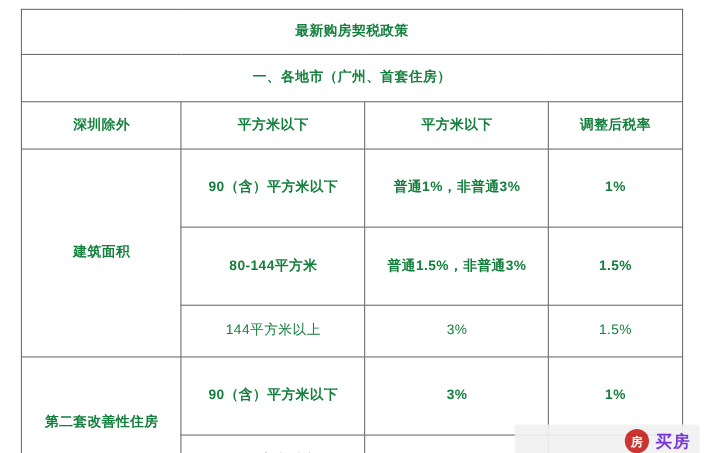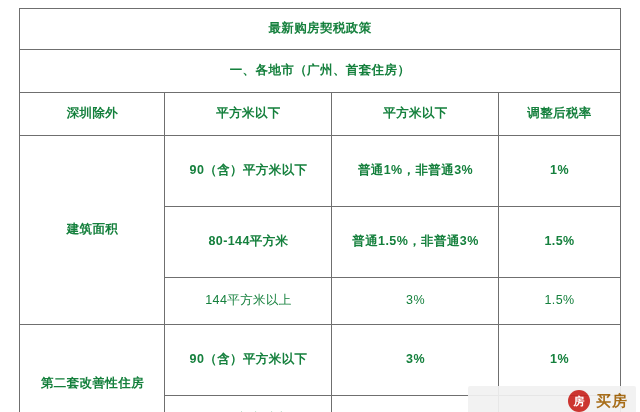--- a/index.html
+++ b/index.html
@@ -99,21 +99,21 @@
     color: #ffffff;
     font-size: 11px;
     display: flex;
     align-items: center;
     justify-content: center;
     font-weight: bold;
   }
   #watermark .wm-text {
     font-size: 15px;
     font-weight: bold;
-    color: #a16207;
+    color: #6d28d9;
     letter-spacing: 1px;
   }
 </style>
 </head>
 <body>
 
 <div id="page">
 
   <table class="policy">
     <colgroup>

